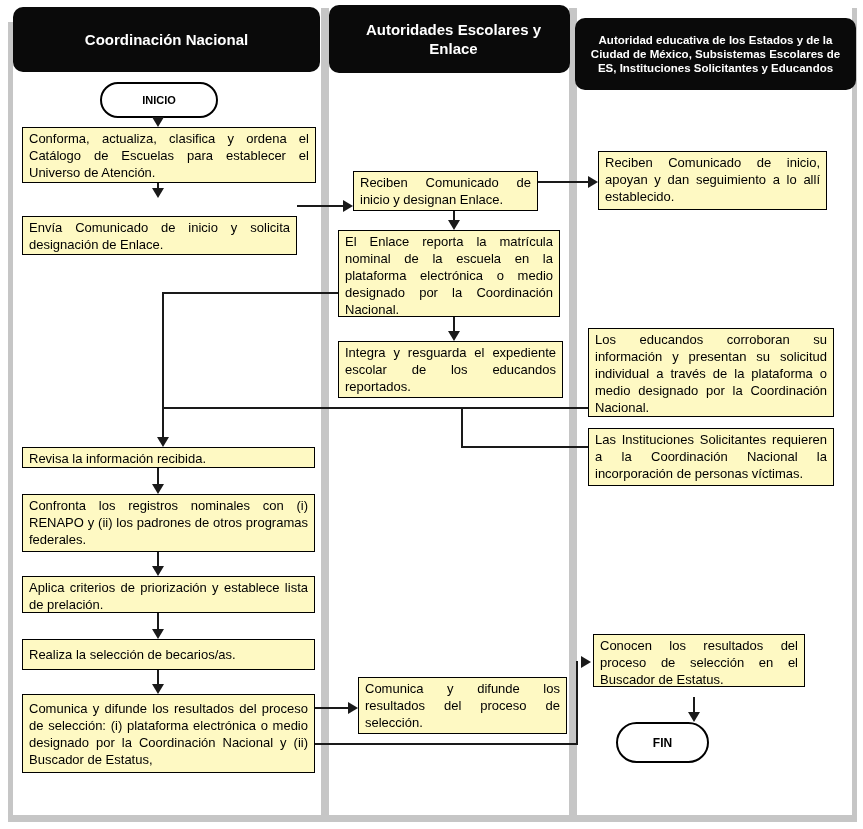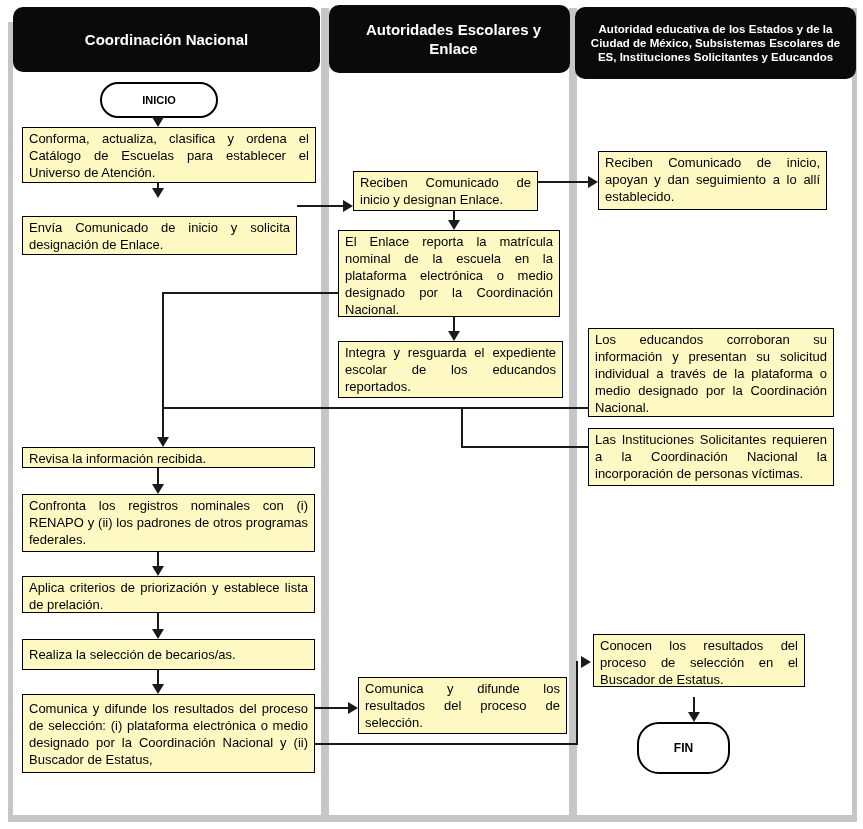--- a/index.html
+++ b/index.html
@@ -12,32 +12,32 @@
   #bar-div2{left:569px;top:8px;width:8px;height:812px;}
   #bar-right{left:852px;top:8px;width:5px;height:812px;}
   #bar-bottom{left:8px;top:815px;width:849px;height:7px;}
 
   
   .lane-header{position:absolute;background:#0a0a0a;color:#fff;border-radius:10px;
     display:flex;align-items:center;justify-content:center;text-align:center;
     font-weight:bold;z-index:3;padding:2px 8px;box-sizing:border-box;}
   #h1{left:13px;top:7px;width:307px;height:65px;font-size:15px;}
   #h2{left:329px;top:5px;width:241px;height:68px;font-size:15px;line-height:19px;padding-left:16px;}
-  #h3{left:575px;top:7px;width:281px;height:72px;font-size:11.5px;line-height:14px;}
+  #h3{left:575px;top:18px;width:281px;height:72px;font-size:11.5px;line-height:14px;}
 
   
   .node{position:absolute;background:#fef9c3;border:1.5px solid #000;color:#000;
     font-size:13px;line-height:17px;padding:2px 6px;text-align:justify;
     z-index:2;box-sizing:border-box;}
   .pill{position:absolute;background:#fff;border:2px solid #000;color:#000;
     display:flex;align-items:center;justify-content:center;font-weight:bold;
     z-index:2;box-sizing:border-box;}
 
   #inicio{left:100px;top:82px;width:118px;height:36px;border-radius:18px;font-size:11px;text-align:right;}
-  #fin{left:637px;top:722px;width:93px;height:52px;border-radius:22px;font-size:12px;}
+  #fin{left:616px;top:722px;width:93px;height:41px;border-radius:22px;font-size:12px;}
 
   #b1{left:22px;top:127px;width:294px;height:56px;}
   #b2{left:22px;top:216px;width:275px;height:39px;}
   #b3{left:22px;top:447px;width:293px;height:21px;}
   #b4{left:22px;top:494px;width:293px;height:58px;}
   #b5{left:22px;top:576px;width:293px;height:37px;}
   #b6{left:22px;top:639px;width:293px;height:31px;padding-top:6px;}
   #b7{left:22px;top:694px;width:293px;height:79px;padding-top:5px;}
 
   #m1{left:353px;top:171px;width:185px;height:40px;}

